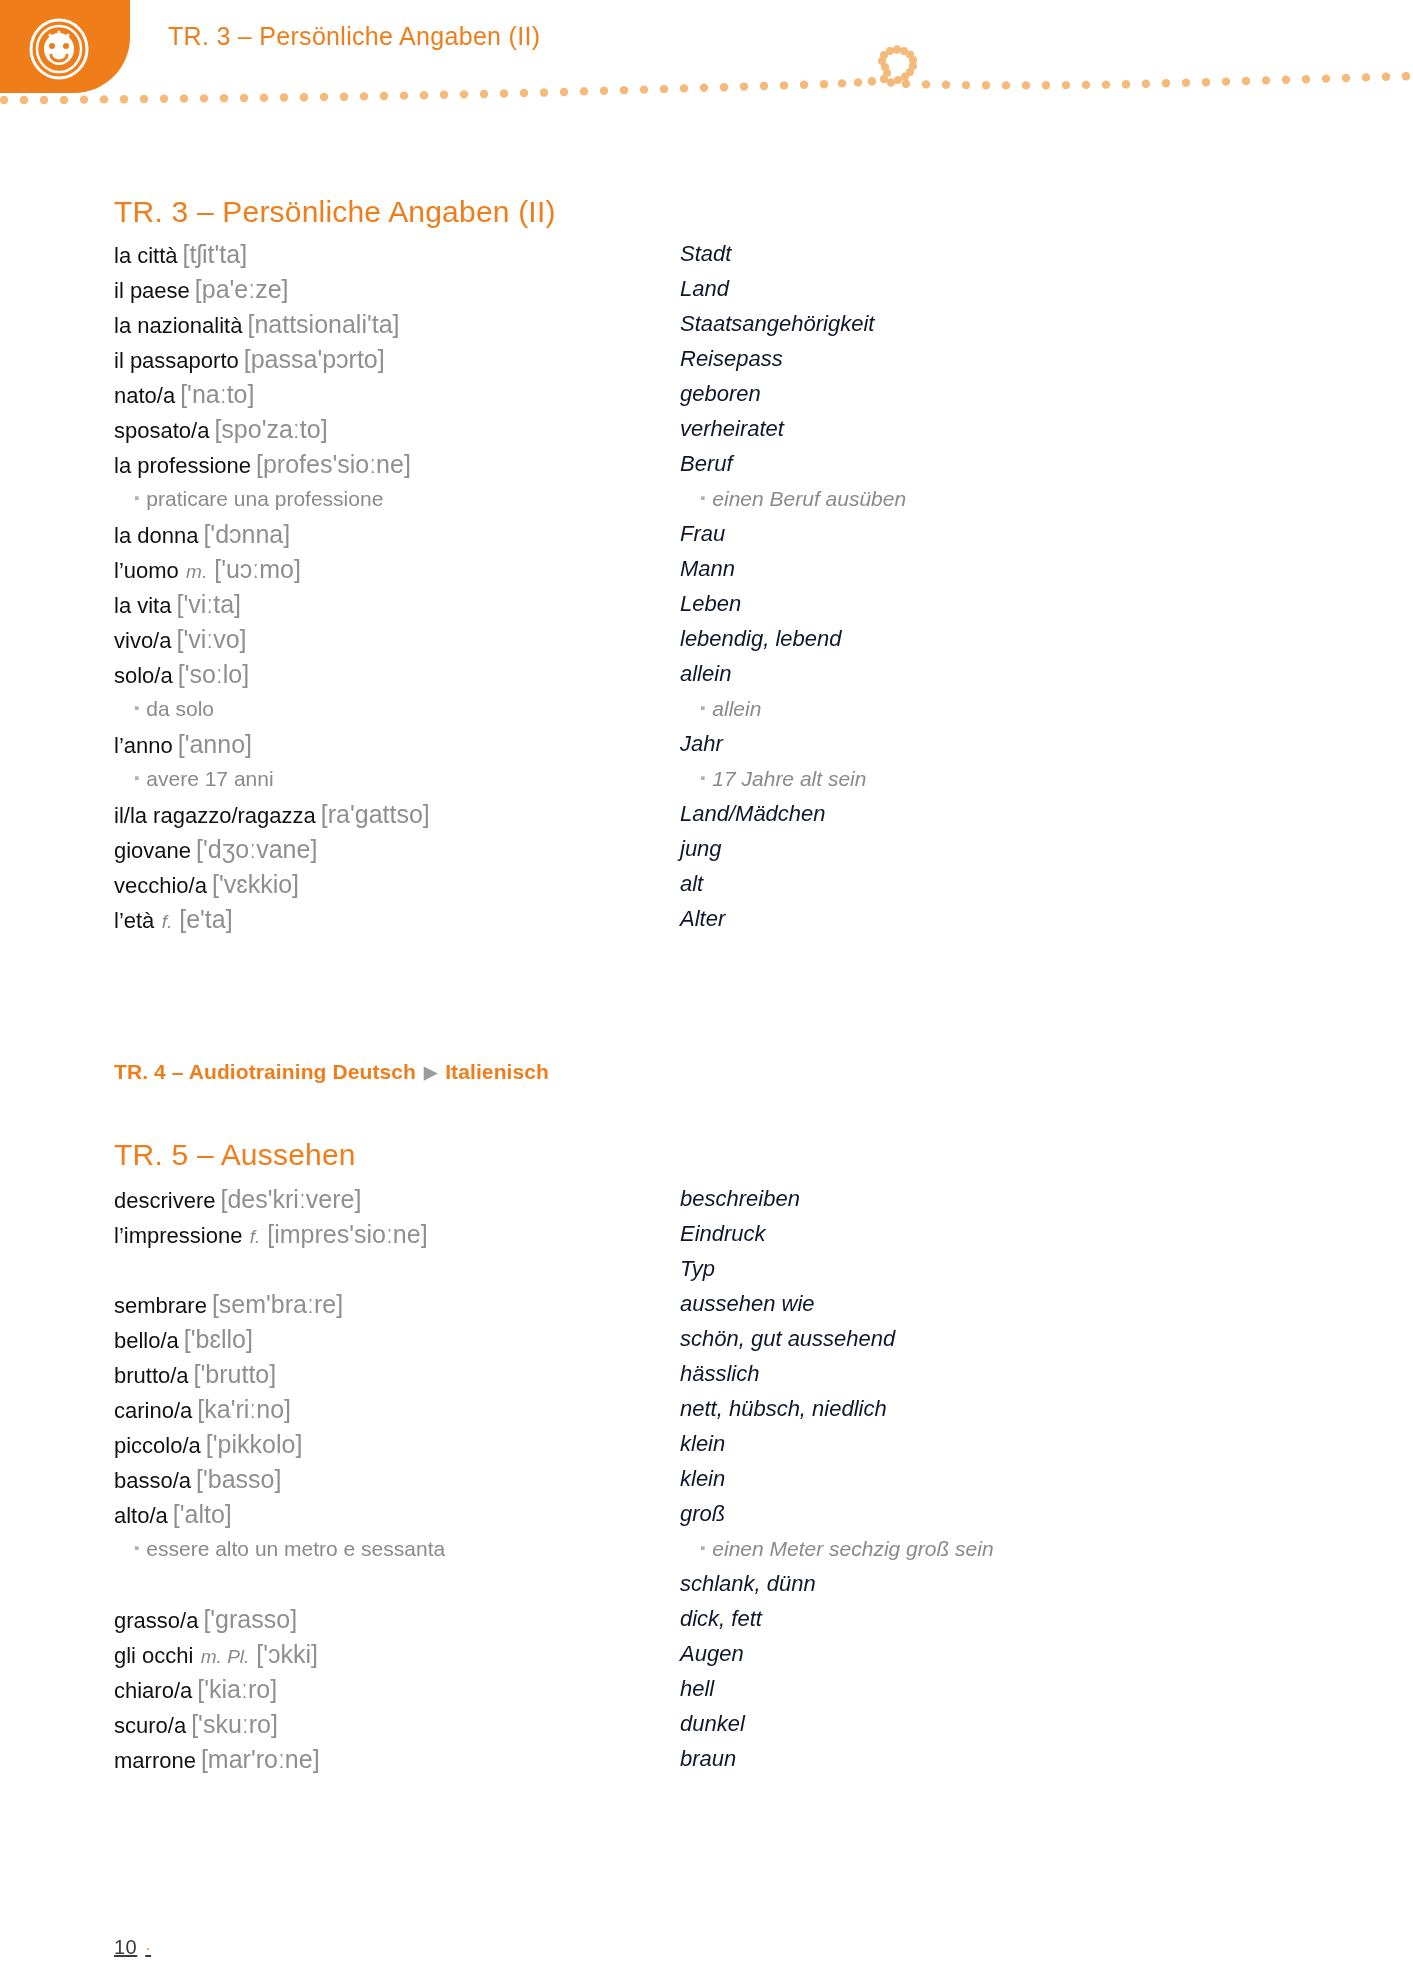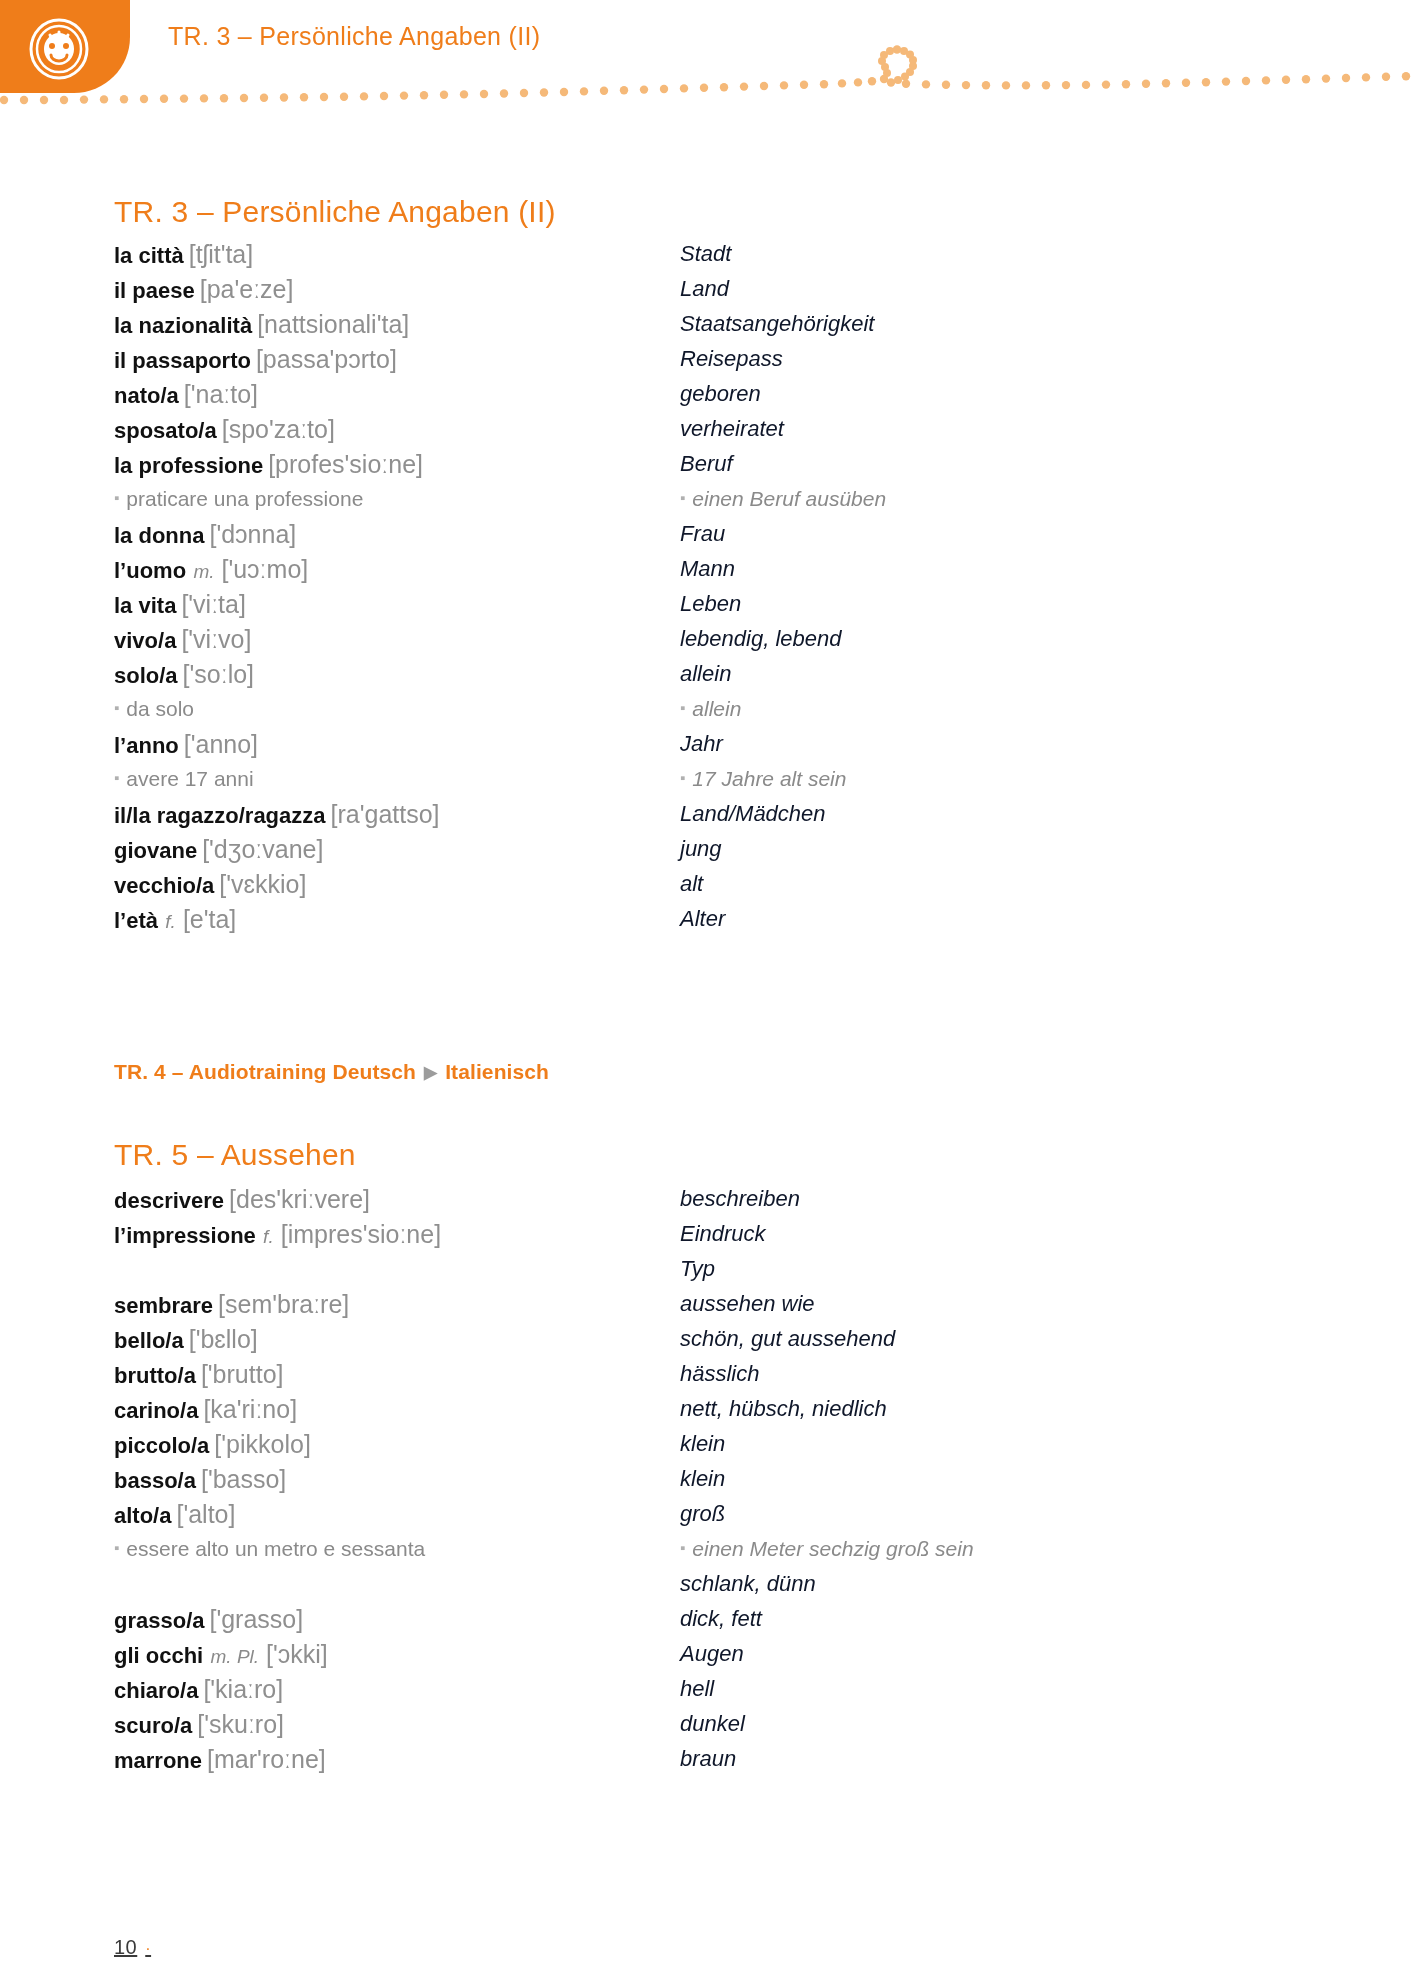--- a/index.html
+++ b/index.html
@@ -115,41 +115,42 @@
     left: 680px;
     top: 0;
     width: 700px;
     white-space: nowrap;
     font-size: 22px;
     line-height: 32px;
     font-style: italic;
     color: #0f172a;
   }
 
-  .term { font-weight: bold; color: #111111; }
+  .term { font-weight: normal; color: #111111; }
   .gender {
     font-style: italic;
     font-weight: normal;
     color: #8a8a8a;
     font-size: 19px;
     padding: 0 2px;
   }
   .ipa {
     color: #8f8f8f;
     font-weight: normal;
     font-size: 25px;
     padding-left: 5px;
   }
 
   
   .sub .it-col,
   .sub .de-col {
     color: #8a8a8a;
     font-weight: normal;
     font-size: 21px;
+    margin-left: 20px;
   }
   .sub .de-col { font-style: italic; }
   .bullet {
     color: #b0b0b0;
     font-size: 15px;
     padding-right: 7px;
     position: relative;
     top: -3px;
   }
 

